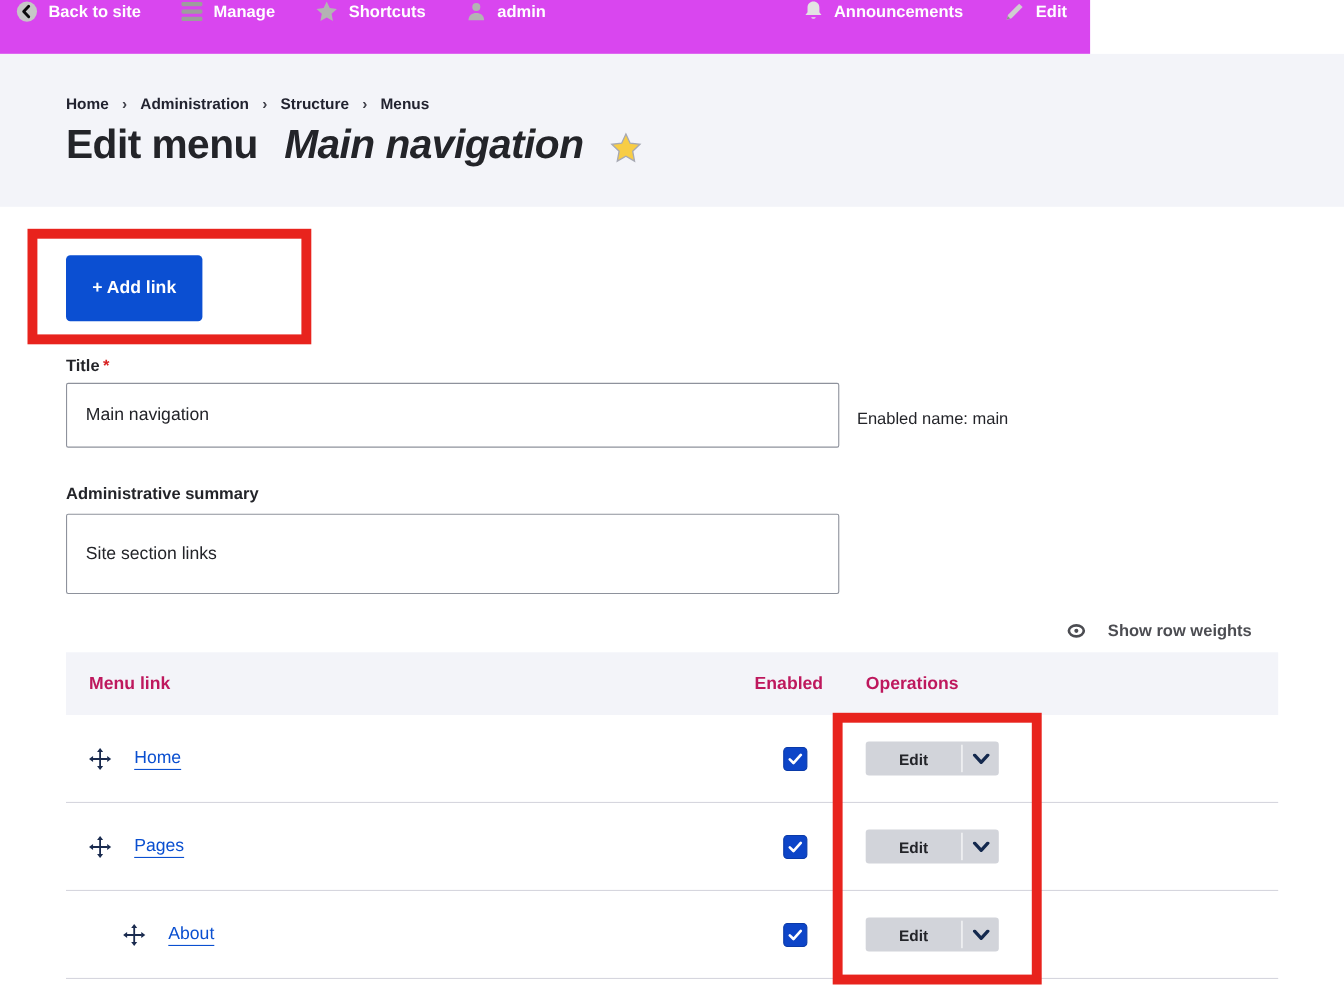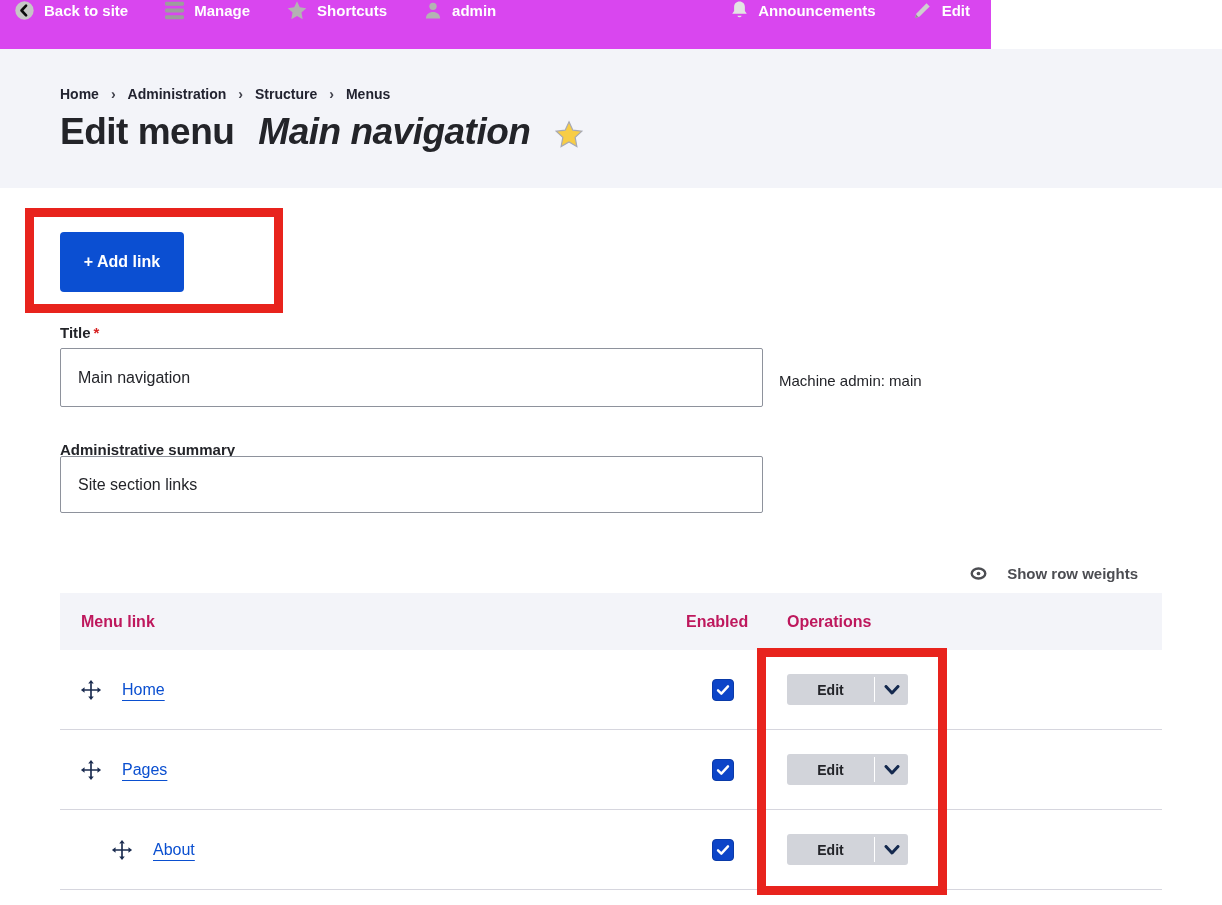--- a/index.html
+++ b/index.html
@@ -52,21 +52,21 @@
   .fld-label { position:absolute; left:60px; font-size:15px; font-weight:bold; color:#232429; }
   .lbl-title { top:324px; }
   .lbl-summary { top:441px; }
   .req { color:#d72222; margin-left:3px; font-weight:bold; }
   .txt {
     position:absolute; left:60px; width:703px; border:1px solid #8e929c; border-radius:2px;
     background:#fff; font-family:"Liberation Sans", sans-serif; font-size:16px; color:#232429;
     padding:0 17px;
   }
   .txt-title { top:348px; height:59px; }
-  .txt-summary { top:456px; height:57px; padding-top:0; }
+  .txt-summary { top:467px; height:73px; padding-top:0; }
   .machine { position:absolute; left:779px; top:372px; font-size:15px; color:#232429; }
 
   
   .row-weights {
     position:absolute; top:565px; right:84px; display:flex; align-items:center; gap:20px;
     font-size:15px; font-weight:bold; color:#4c4d52; cursor:pointer;
   }
 
   
   .menu-table { position:absolute; left:60px; top:593px; width:1102px; }
@@ -181,21 +181,21 @@
   </h1>
 
   <div class="anno anno-add"></div>
 
   <button class="btn-add">+ Add link</button>
 
   <div class="fld-label lbl-title">
     <span>Title</span><span class="req">*</span>
   </div>
   <input class="txt txt-title" type="text" value="Main navigation" style="">
-  <div class="machine">Machine admin: main</div>
+  <div class="machine">Enabled name: main</div>
 
   <div class="fld-label lbl-summary">Administrative summary</div>
   <input class="txt txt-summary" type="text" value="Site section links" style="">
 
   <div class="row-weights">
     <svg width="17" height="13" viewBox="0 0 18 14">
       <ellipse cx="9" cy="7" rx="7.3" ry="5.4" fill="none" stroke="#4c4d52" stroke-width="2.6"></ellipse>
       <circle cx="9" cy="7" r="2" fill="#4c4d52"></circle>
     </svg>
     <span>Show row weights</span>

